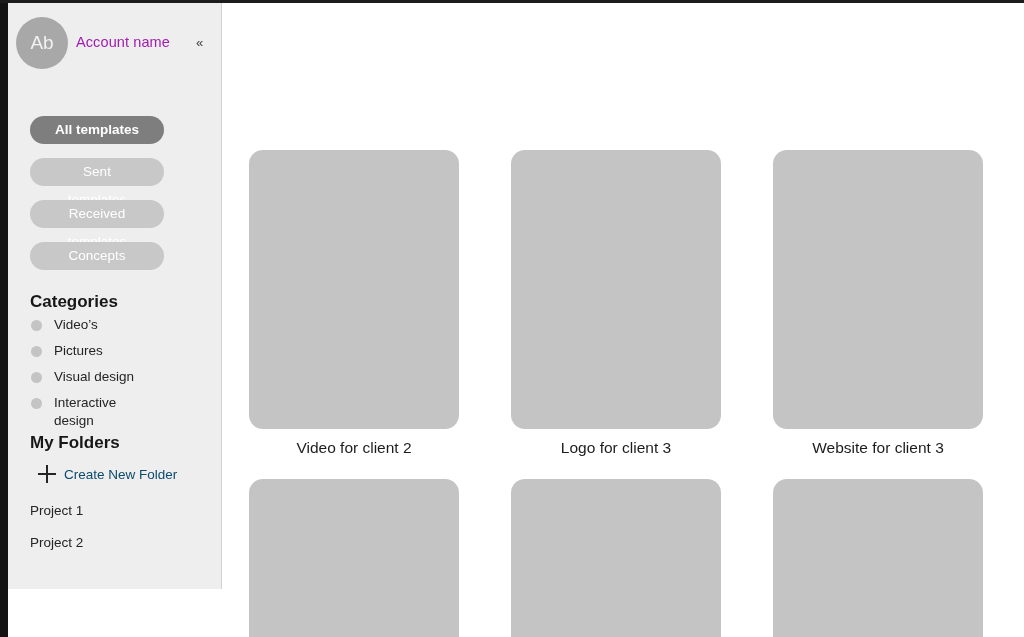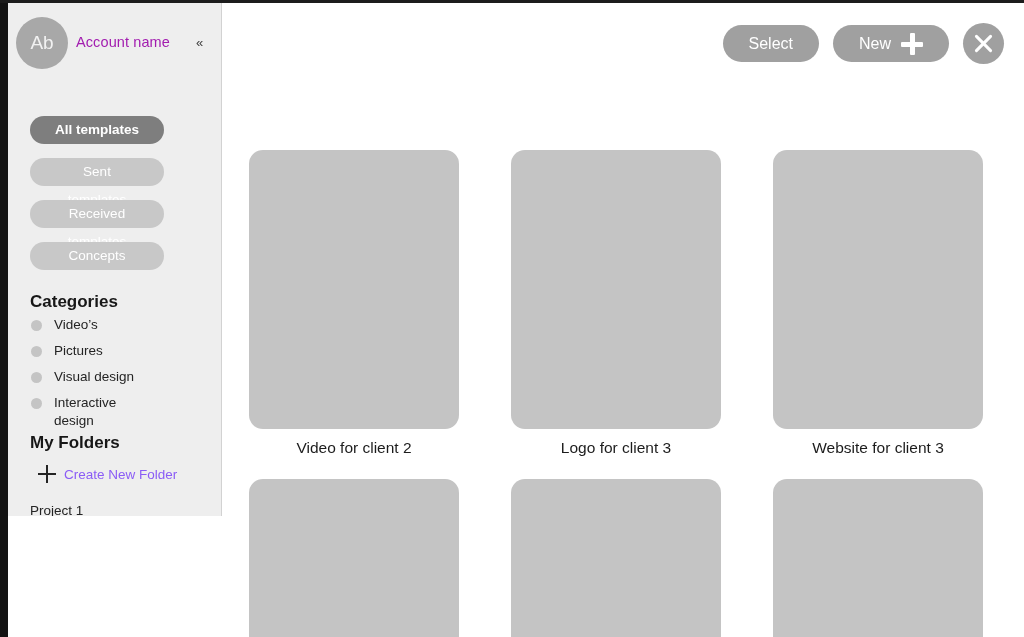--- a/index.html
+++ b/index.html
@@ -36,21 +36,21 @@
     background: #131313;
     z-index: 40;
   }
 
   
   #sidebar {
     position: absolute;
     left: 8px;
     top: 0;
     width: 214px;
-    height: 513px;
+    height: 586px;
     background: #eeeeee;
     border-right: 1px solid #d2d2d2;
     box-sizing: border-box;
     overflow: hidden;
   }
 
   .account-row {
     position: absolute;
     left: 0;
     top: 14px;
@@ -166,21 +166,21 @@
     background: #c4c4c4;
   }
 
   #folders-title { top: 430px; }
 
   .create-folder {
     position: absolute;
     left: 30px;
     top: 459px;
     font-size: 13.5px;
-    color: #8b5cf6;
+    color: #0c4a6e;
     cursor: pointer;
     height: 26px;
     line-height: 26px;
   }
   .plus-glyph {
     display: inline-block;
     position: relative;
     width: 18px;
     height: 18px;
     vertical-align: -4px;
@@ -403,30 +403,20 @@
     </div>
 
     <div class="folder-item" id="folder-0">Project 1</div>
     <div class="folder-item" id="folder-1">Project 2</div>
 
   </div>
 
   <div id="main">
 
 
-    <div class="actions">
-      <button class="pill-btn">
-        <span>Select</span>
-      </button>
-      <button class="pill-btn">
-        <span>New</span>
-        <span class="big-plus"></span>
-      </button>
-      <button class="close-btn"></button>
-    </div>
 
 
     <div class="grid">
       <div class="grid-row row-1">
         <div class="card">
           <div class="card-thumb"></div>
           <div class="card-label">Video for client 2</div>
         </div>
         <div class="card">
           <div class="card-thumb"></div>

